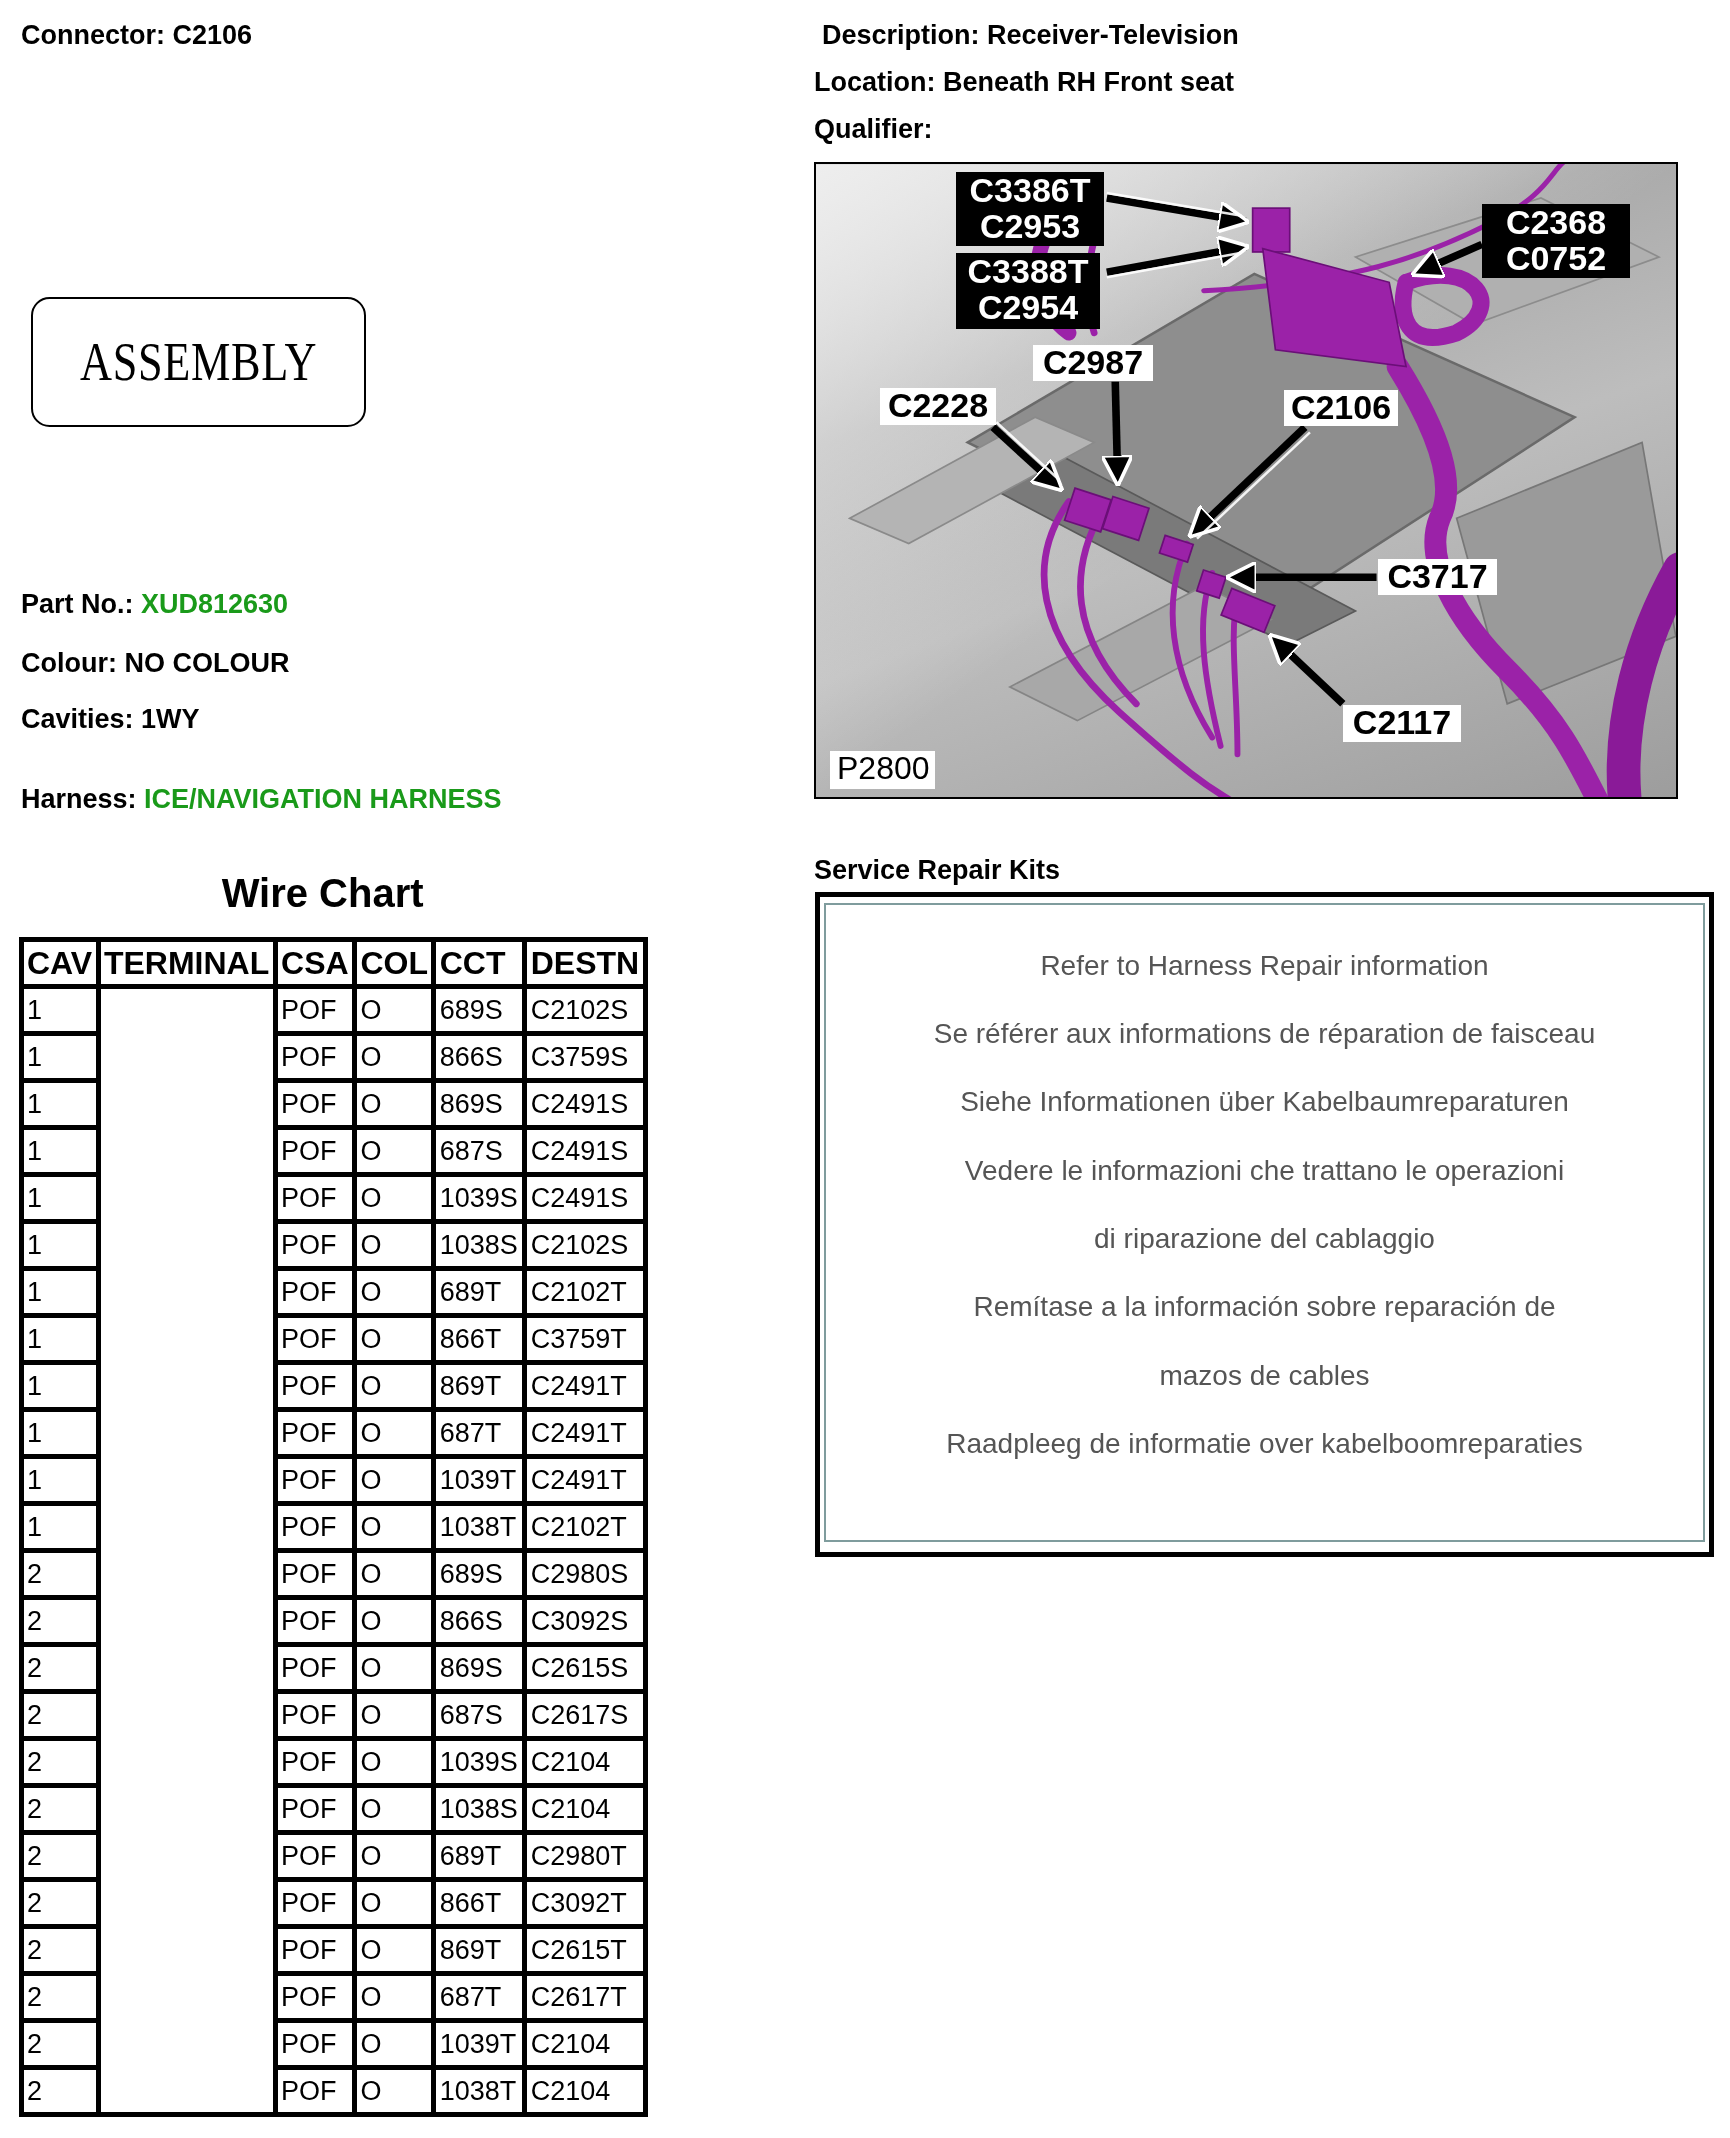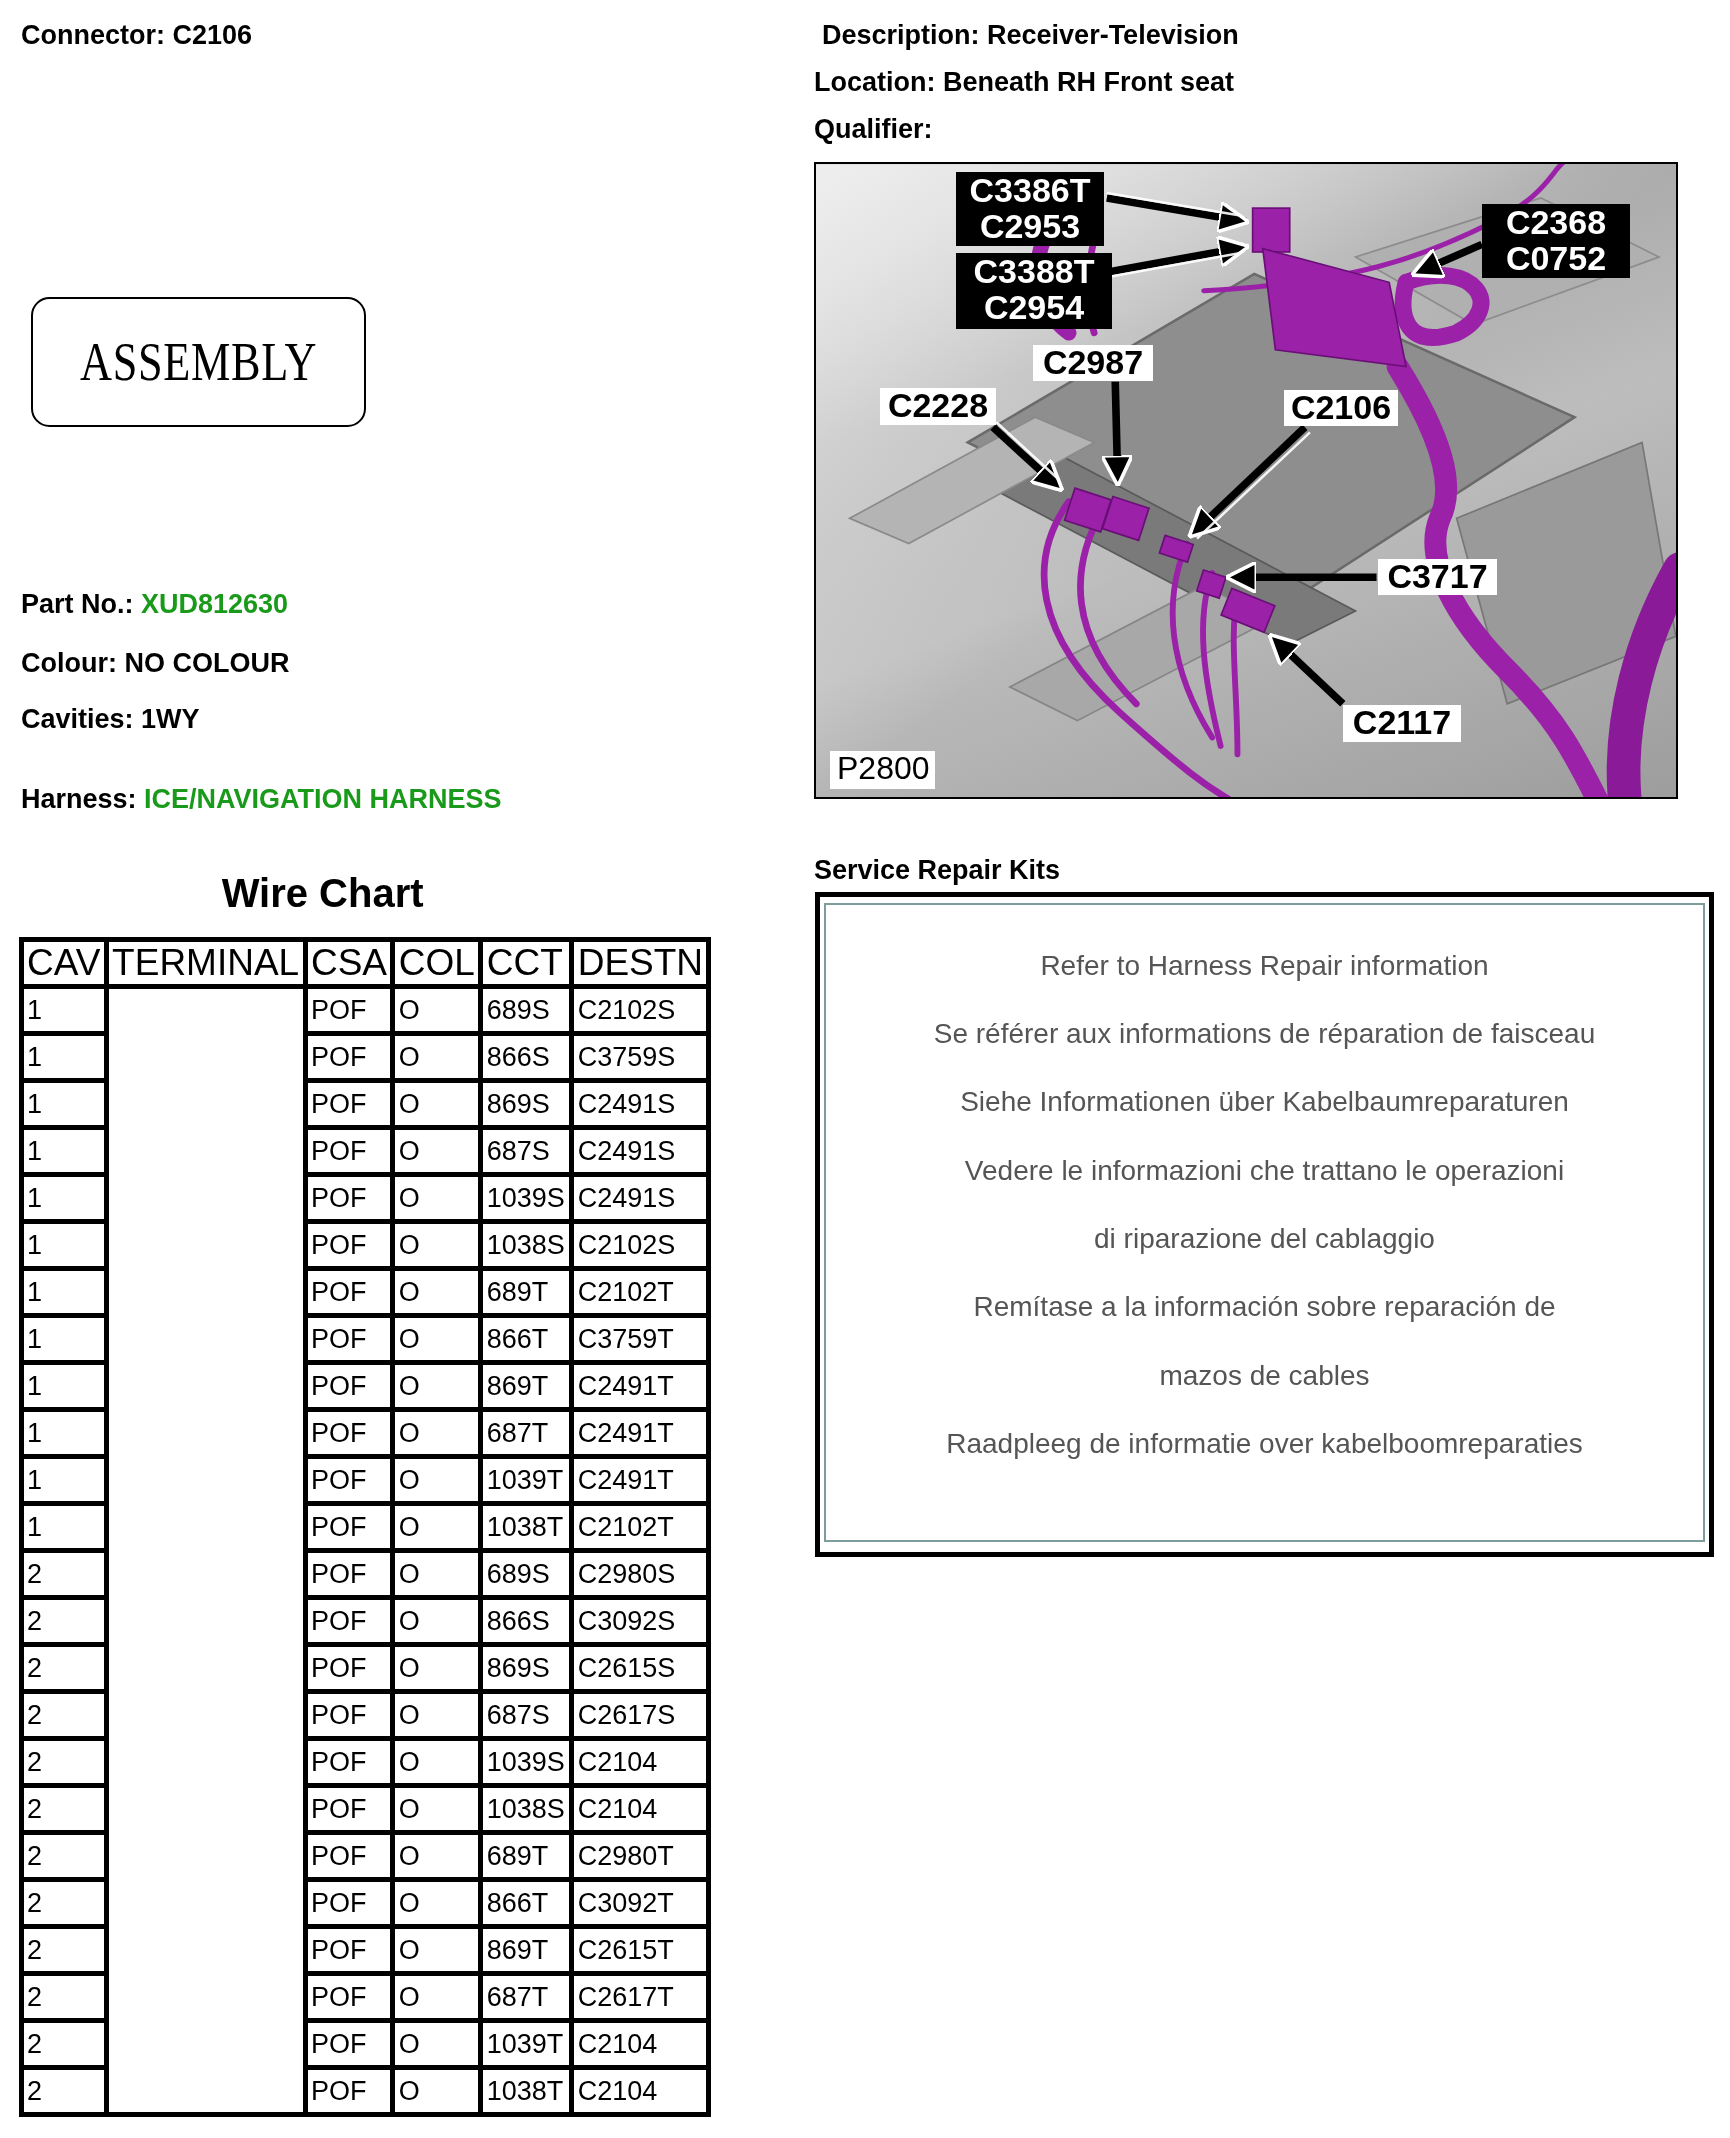--- a/index.html
+++ b/index.html
@@ -17,21 +17,21 @@
                    transform: scaleX(0.82); display: inline-block; }
 
   
   .wc-title { left: 18.6px; width: 608px; top: 870px; text-align: center; font-weight: bold;
               font-size: 40px; line-height: 47px; }
   table.wire { position: absolute; left: 18.6px; top: 937px; border-collapse: separate;
                border-spacing: 0; background: #000; border: 5.9px solid #000; }
   table.wire td, table.wire th { background: #fff; padding: 0 3.4px; height: 42px;
                font-size: 27px; line-height: 42px; text-align: left; white-space: nowrap;
                box-sizing: border-box; }
-  table.wire th { font-weight: normal; font-size: 37px; height: 44px; }
+  table.wire th { font-weight: bold; font-size: 32px; height: 44px; }
   table.wire .c-cav   { width: 72px;  }
   table.wire .c-term  { width: 156px; }
   table.wire .c-csa   { width: 70px;  }
   table.wire .c-col   { width: 70px;  }
   table.wire .c-cct   { width: 91px; }
   table.wire .c-destn { width: 115px; }
   table.wire td, table.wire th { border-right: 5.9px solid #000; border-bottom: 5px solid #000; }
   table.wire tr td:last-child, table.wire tr th:last-child { border-right: none; }
   table.wire tr:last-child td { border-bottom: none; }
   table.wire td.term { border-bottom: none; }
@@ -342,21 +342,21 @@
         <path d="M345,134 L505,105"></path>
       <path d="M214,306 L288,374"></path>
         <path d="M586,318 L452,444"></path>
     </g>
   </svg>
 
   <div class="lbl dark" style="left:140px; top:7.6px; width:148px; height:74px;">
     <div>C3386T</div>
     <div>C2953</div>
   </div>
-  <div class="lbl dark" style="left:140px; top:89px; width:156px; height:76px;">
+  <div class="lbl dark" style="left:140px; top:89px; width:144px; height:76px;">
     <div>C3388T</div>
     <div>C2954</div>
   </div>
   <div class="lbl dark" style="left:666px; top:40px; width:148px; height:74px;">
     <div>C2368</div>
     <div>C0752</div>
   </div>
   <div class="lbl light" style="left:217px; top:181px; width:120px; height:36px;">C2987</div>
   <div class="lbl light" style="left:64px; top:224px; width:116px; height:37px;">C2228</div>
   <div class="lbl light" style="left:468px; top:226px; width:114px; height:36px;">C2106</div>

